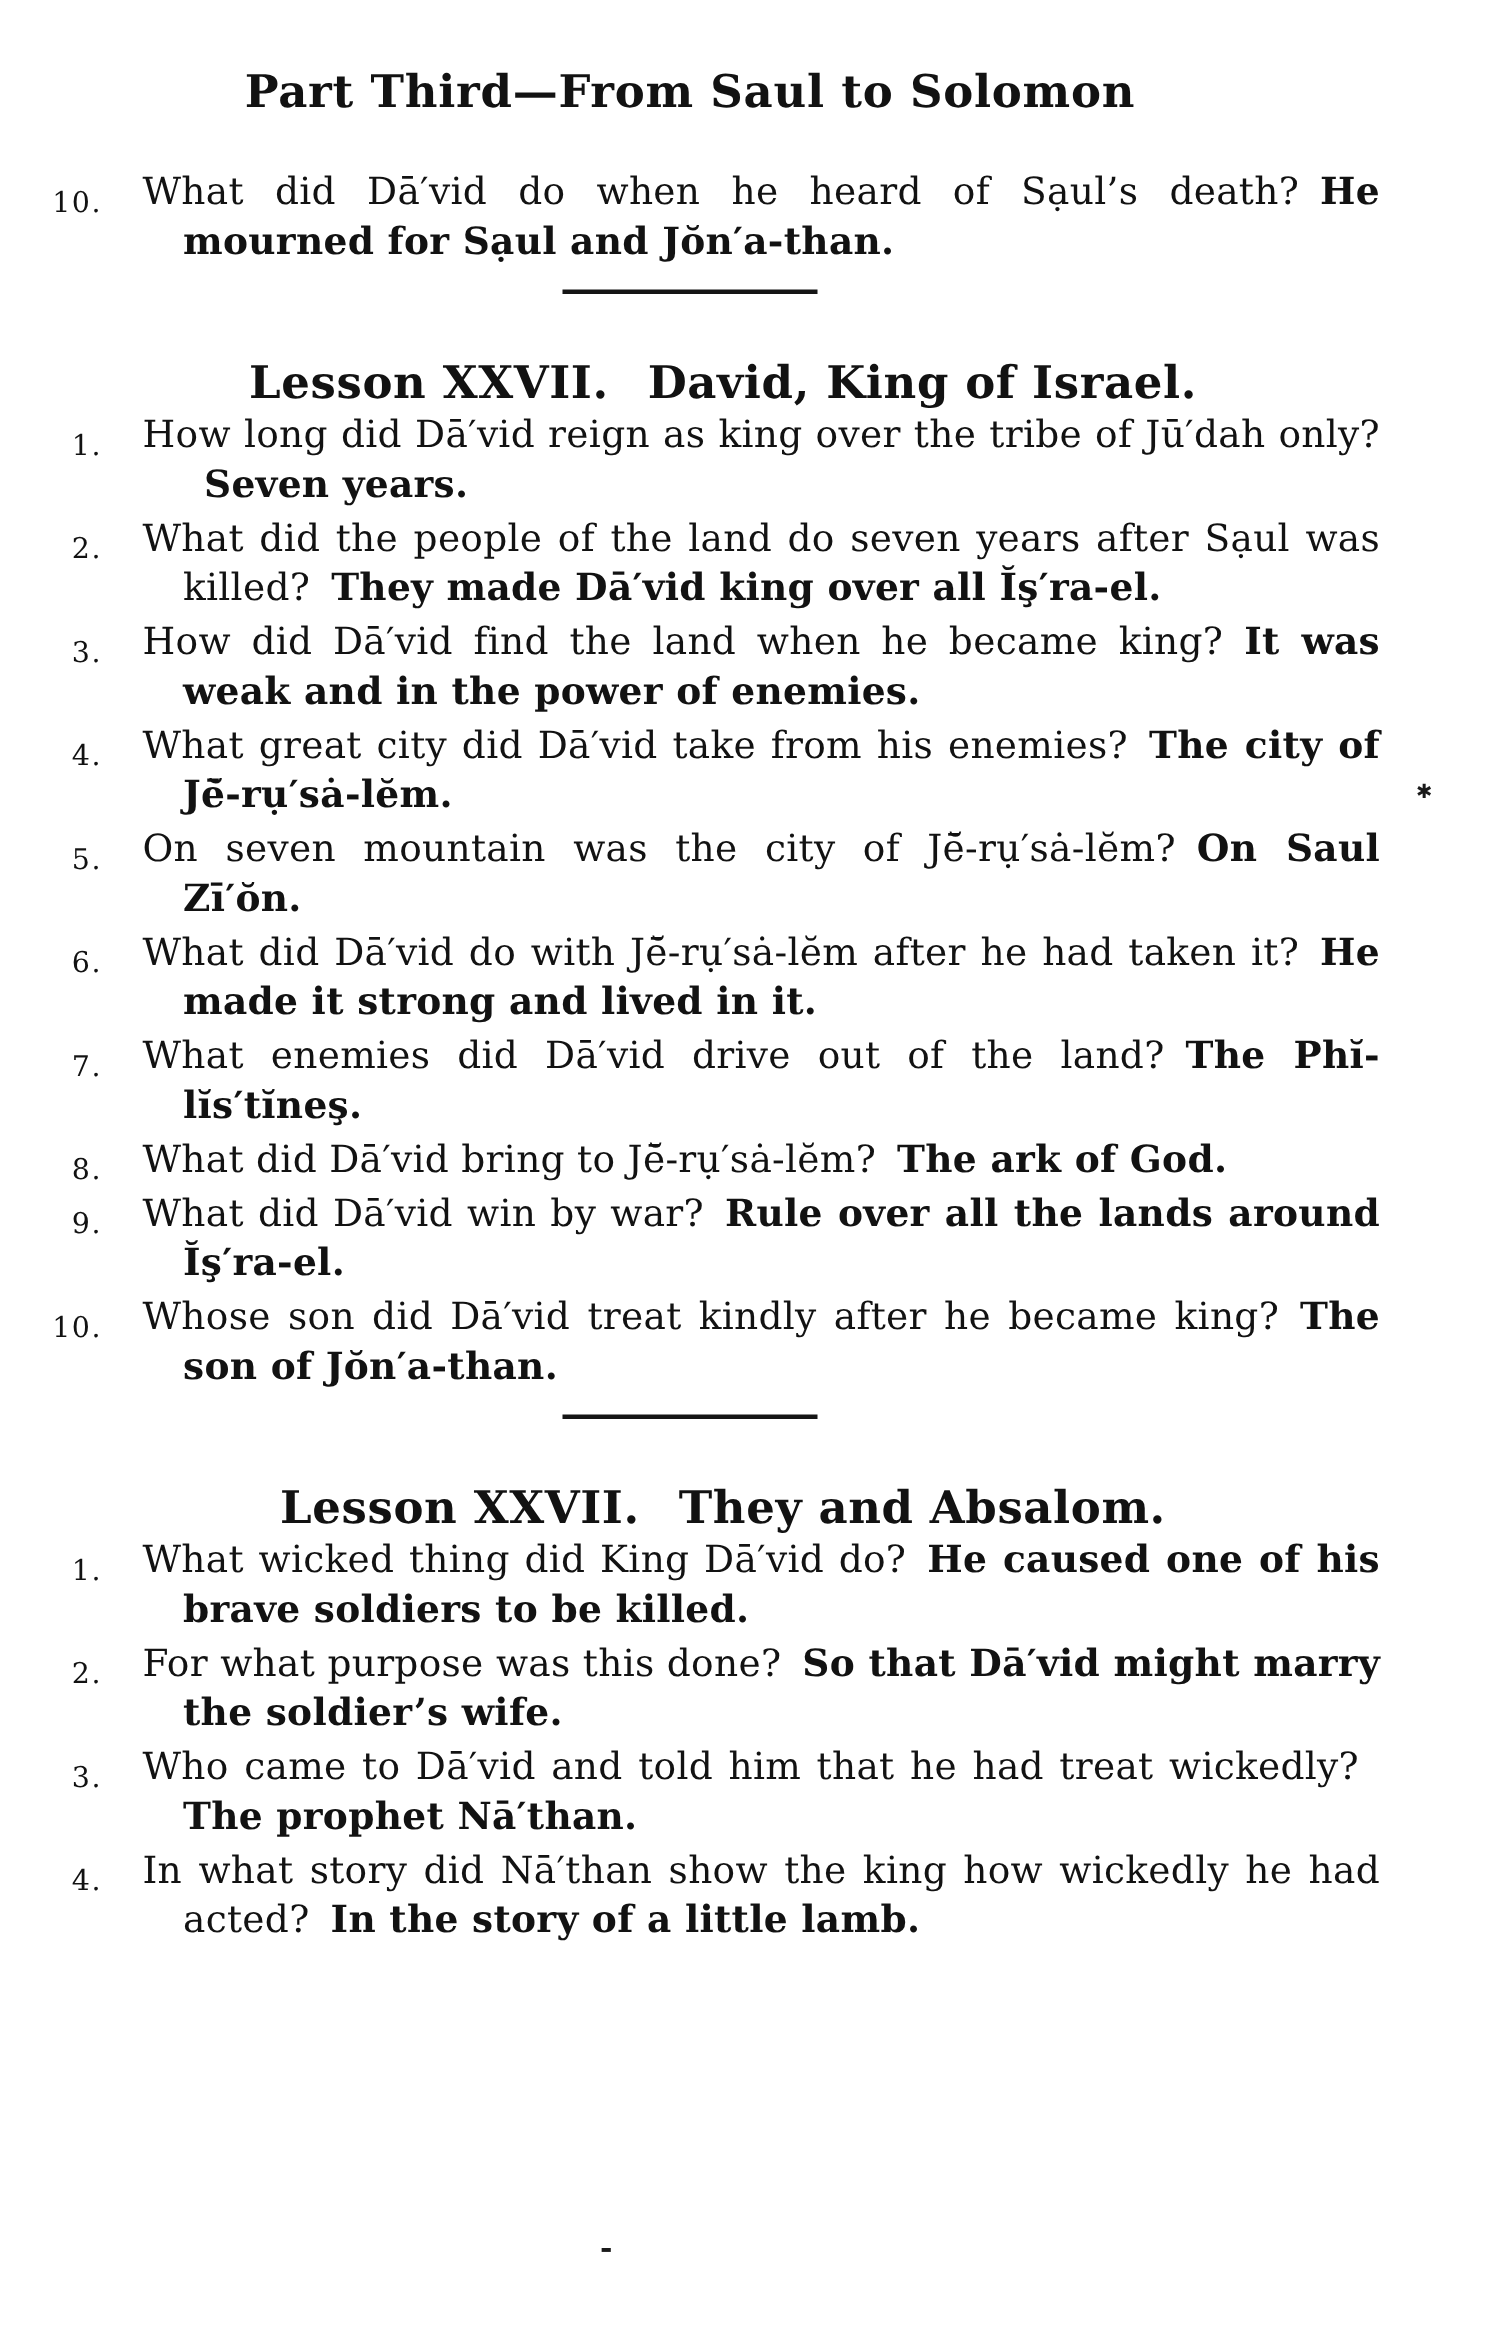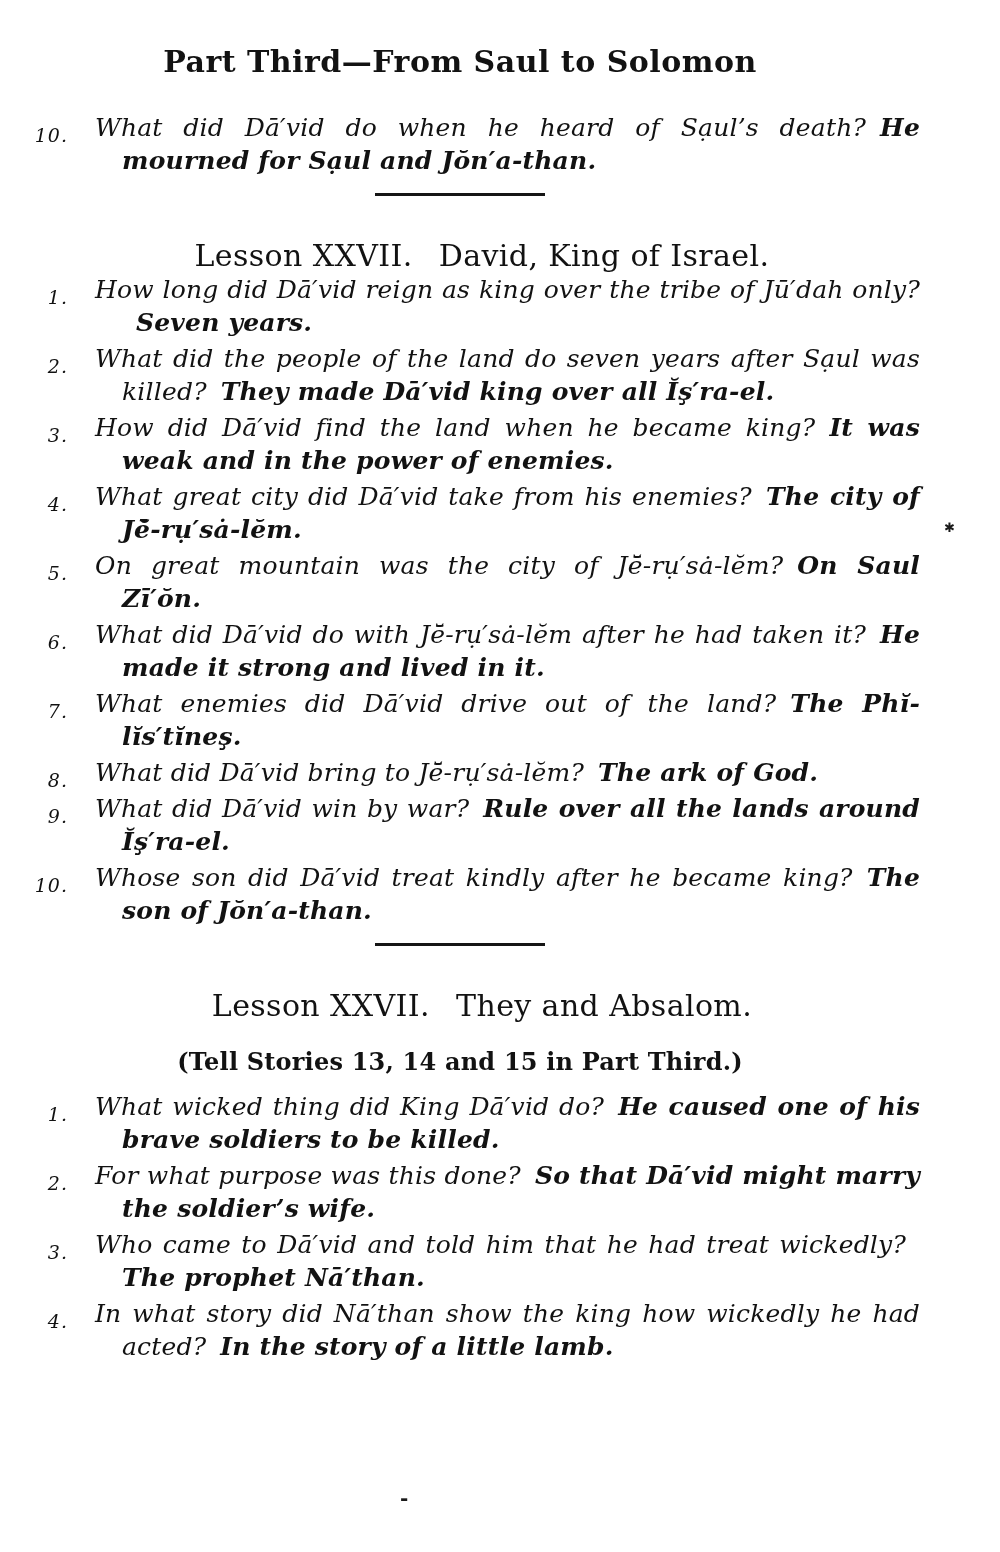--- a/index.html
+++ b/index.html
@@ -29,21 +29,20 @@
   }
   .qa-list { margin: 0; }
   .qa-item {
     position: relative;
     padding-left: 122px;
     text-indent: -27px;
     text-align: justify;
     font-size: 25px;
     line-height: 33px;
     margin-bottom: 3px;
-    font-style: italic;
   }
   .qa-num {
     position: absolute;
     left: 28px;
     top: 8px;
     width: 40px;
     text-align: right;
     font-size: 19px;
     letter-spacing: 1px;
     text-indent: 0;
@@ -52,21 +51,21 @@
   .answer { font-weight: bold; }
   .gap { display: inline-block; width: 14px; }
   hr.rule {
     border: none;
     border-top: 3px solid #151515;
     width: 170px;
     margin: 16px auto 0 auto;
   }
   .lesson-heading {
     font-size: 30px;
-    font-weight: normal;
+    font-weight: bold;
     text-align: center;
     margin: 42px 0 0 0;
     letter-spacing: 0.4px;
     padding-left: 44px;
   }
   .heading-gap { display: inline-block; width: 26px; }
   .lesson-subtitle {
     font-size: 24px;
     font-weight: bold;
     text-align: center;
@@ -121,21 +120,21 @@
 
         <div class="qa-item">
           <span class="qa-num">3.</span><span class="question">How did Dā′vid find the land when he became king?</span><span class="gap"></span><span class="answer">It was weak and in the power of enemies.</span>
         </div>
 
         <div class="qa-item">
           <span class="qa-num">4.</span><span class="question">What great city did Dā′vid take from his enemies?</span><span class="gap"></span><span class="answer">The city of Jē̆-rụ′sȧ-lĕm.</span>
         </div>
 
         <div class="qa-item">
-          <span class="qa-num">5.</span><span class="question">On great mountain was the city of Jē̆-rụ′sȧ-lĕm?</span><span class="gap"></span><span class="answer">On Saul Zī′ŏn.</span>
+          <span class="qa-num">5.</span><span class="question">On seven mountain was the city of Jē̆-rụ′sȧ-lĕm?</span><span class="gap"></span><span class="answer">On Saul Zī′ŏn.</span>
         </div>
 
         <div class="qa-item">
           <span class="qa-num">6.</span><span class="question">What did Dā′vid do with Jē̆-rụ′sȧ-lĕm after he had taken it?</span><span class="gap"></span><span class="answer">He made it strong and lived in it.</span>
         </div>
 
         <div class="qa-item">
           <span class="qa-num">7.</span><span class="question">What enemies did Dā′vid drive out of the land?</span><span class="gap"></span><span class="answer">The Phĭ-lĭs′tĭneş.</span>
         </div>
 
@@ -149,21 +148,20 @@
 
         <div class="qa-item">
           <span class="qa-num">10.</span><span class="question">Whose son did Dā′vid treat kindly after he became king?</span><span class="gap"></span><span class="answer">The son of Jŏn′a-than.</span>
         </div>
       </div>
 
     <hr class="rule">
 
     <h2 class="lesson-heading"><span>Lesson XXVII.</span><span class="heading-gap"></span><span>They and Absalom.</span></h2>
 
-    <h3 class="lesson-subtitle">(Tell Stories 13, 14 and 15 in Part Third.)</h3>
 
     <div class="qa-list">
 
         <div class="qa-item">
           <span class="qa-num">1.</span><span class="question">What wicked thing did King Dā′vid do?</span><span class="gap"></span><span class="answer">He caused one of his brave soldiers to be killed.</span>
         </div>
 
         <div class="qa-item">
           <span class="qa-num">2.</span><span class="question">For what purpose was this done?</span><span class="gap"></span><span class="answer">So that Dā′vid might marry the soldier’s wife.</span>
         </div>

